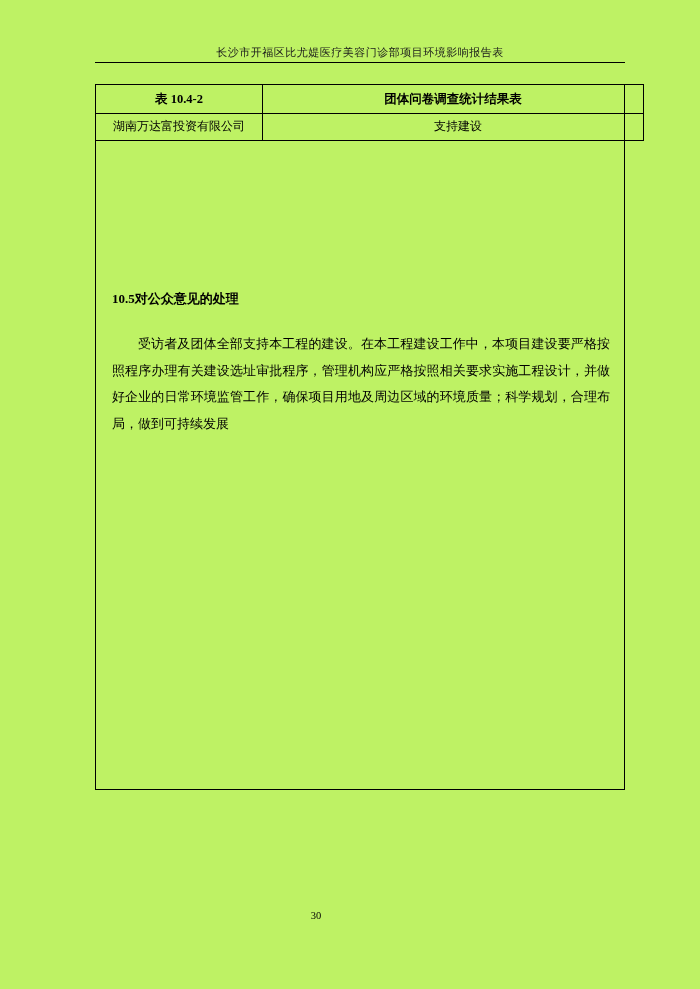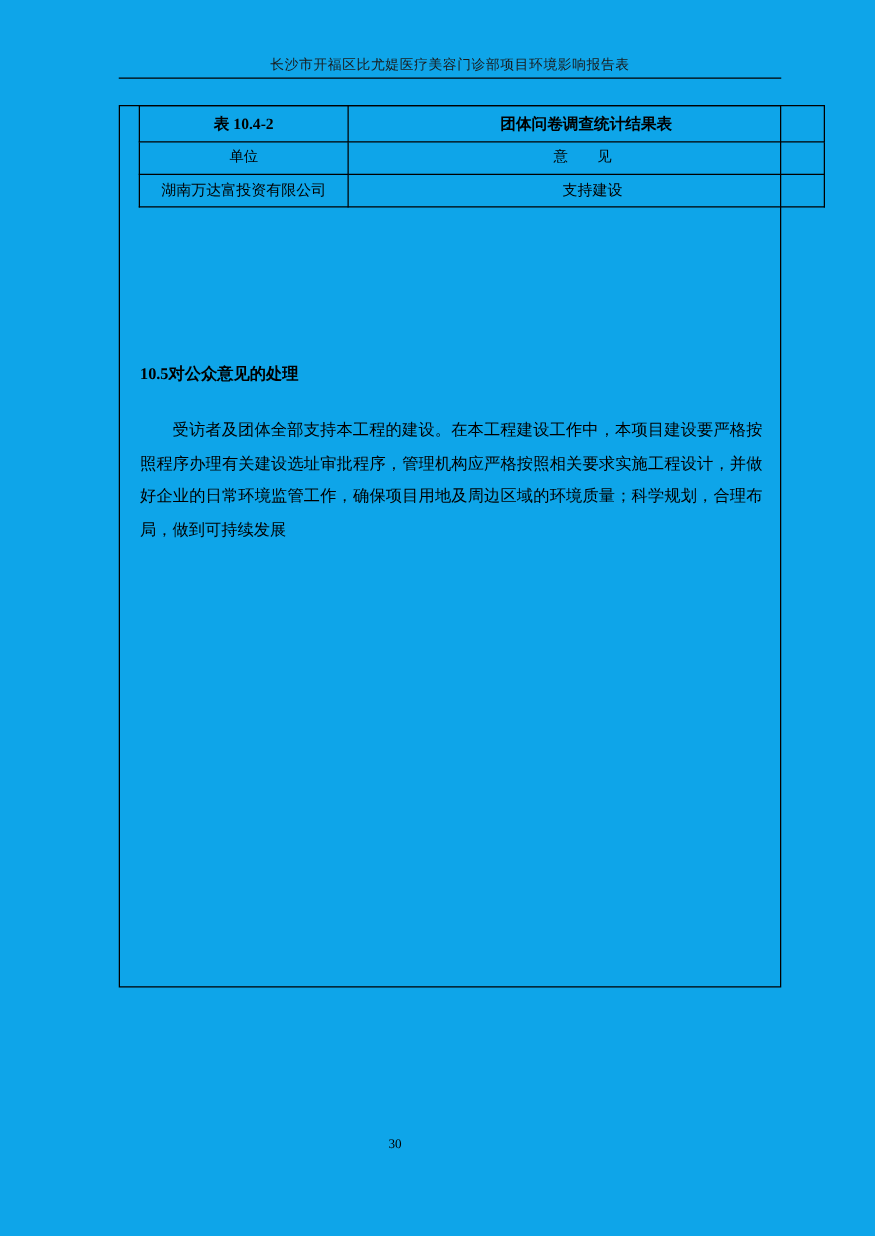--- a/index.html
+++ b/index.html
@@ -14,21 +14,21 @@
     color: #000000;
     position: relative;
     overflow: hidden;
   }
 
   .page {
     position: absolute;
     left: 0; top: 0;
     width: 700px;
     height: 989px;
-    background: #0ea5e9;
+    background: #bef264;
   }
 
   
   .header {
     position: absolute;
     left: 95px;
     top: 42px;
     width: 530px;
     text-align: center;
   }
@@ -56,21 +56,21 @@
     top: 84px;
     width: 530px;
     height: 706px;
     border: 1px solid #000000;
     box-sizing: border-box;
   }
 
   
   .tbl {
     position: absolute;
-    left: 111px;
+    left: 95px;
     top: 84px;
     width: 530px;
     border-collapse: collapse;
     table-layout: fixed;
   }
   .tbl td {
     border: 1px solid #000000;
     font-size: 12px;
     text-align: center;
     vertical-align: middle;
@@ -143,24 +143,20 @@
   <div class="header-rule"></div>
 
   <div class="frame"></div>
 
   <table class="tbl">
     <tbody>
       <tr class="title-row">
         <td class="c1">表 10.4-2</td>
         <td class="c2">团体问卷调查统计结果表</td>
       </tr>
-      <tr class="head-row row-h">
-        <td class="c1">单位</td>
-        <td class="c2 spaced">意　见</td>
-      </tr>
       <tr class="row-h">
         <td class="c1">湖南万达富投资有限公司</td>
         <td class="c2">支持建设</td>
       </tr>
     </tbody>
   </table>
 
   <div class="section">
     <p class="sec-title">10.5对公众意见的处理</p>
     <p class="para">受访者及团体全部支持本工程的建设。在本工程建设工作中，本项目建设要严格按照程序办理有关建设选址审批程序，管理机构应严格按照相关要求实施工程设计，并做好企业的日常环境监管工作，确保项目用地及周边区域的环境质量；科学规划，合理布局，做到可持续发展</p>

